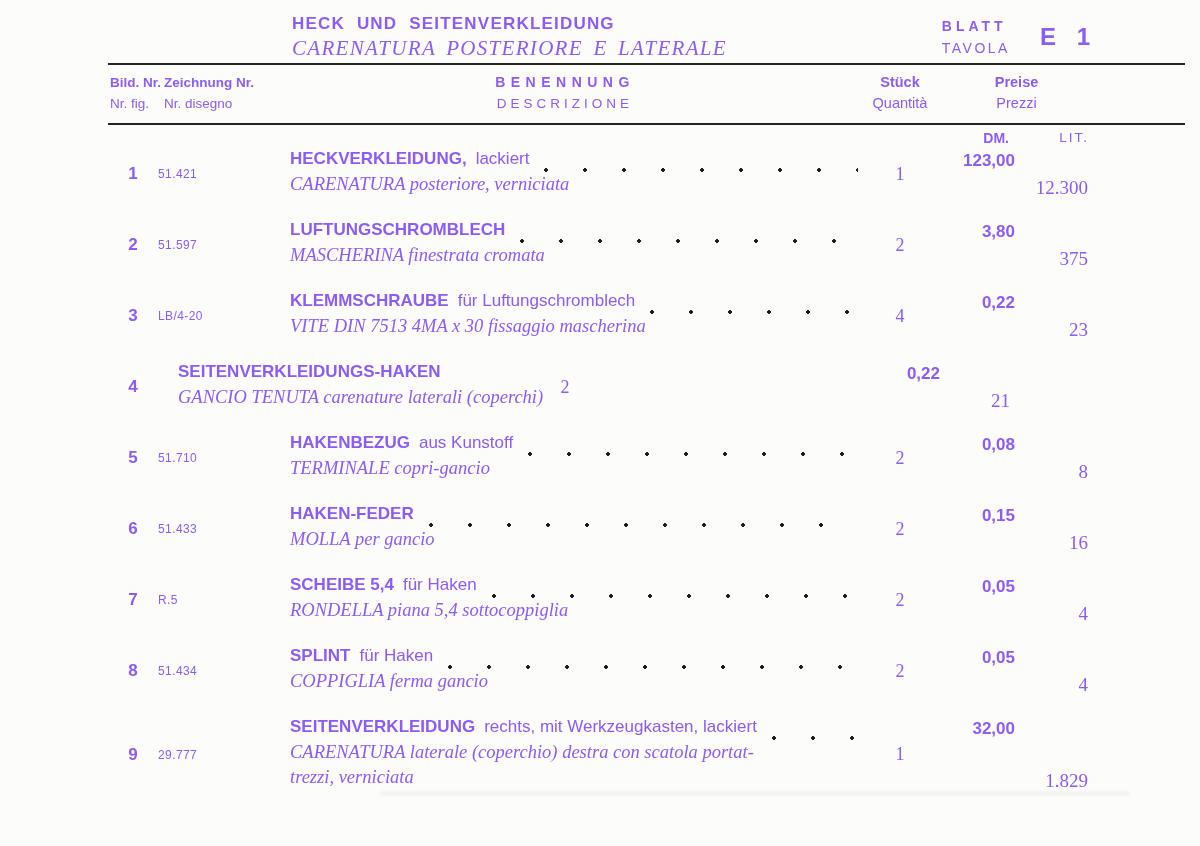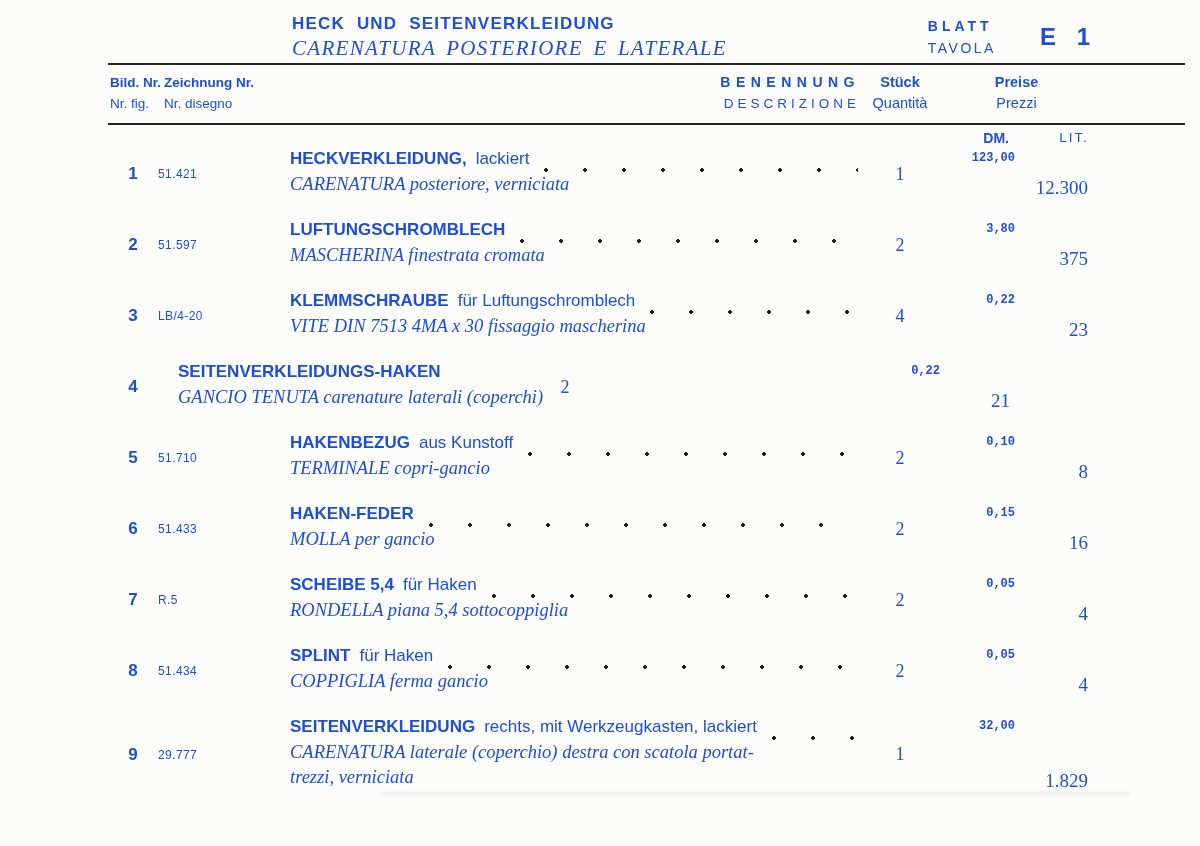--- a/index.html
+++ b/index.html
@@ -1,43 +1,43 @@
 <!DOCTYPE html>
 <html><head>
 <meta charset="utf-8">
 <style>
   html,body{margin:0;padding:0;background:#e8e8e6;}
   .page{
     width:1200px;height:846px;box-sizing:border-box;position:relative;
-    background:#fcfcfa;color:#1d4ed8;overflow:hidden;
+    background:#fcfcfa;color:#8b5cf6;overflow:hidden;
     font-family:"Liberation Sans",sans-serif;
   }
   
   .page-header{display:flex;align-items:flex-start;box-sizing:border-box;
     padding:13px 15px 0 108px;height:63px;}
   .title-block{margin-left:184px;}
   .title-de{font-size:17px;font-weight:700;letter-spacing:1.2px;word-spacing:6px;line-height:22px;}
   .title-it{font-family:"Liberation Serif",serif;font-style:italic;font-size:21px;
     letter-spacing:1.3px;word-spacing:4px;line-height:26px;}
-  .sheet-block{margin-left:auto;display:flex;align-items:center;gap:44px;padding:2px 88px 0 0;}
+  .sheet-block{margin-left:auto;display:flex;align-items:center;gap:30px;padding:2px 88px 0 0;}
   .sheet-labels{font-size:14px;line-height:22px;}
   .sheet-label-de{font-weight:700;letter-spacing:4px;}
   .sheet-label-it{letter-spacing:2.5px;}
   .sheet-number{font-size:24px;font-weight:700;letter-spacing:7px;white-space:nowrap;}
   
   .grid{display:grid;grid-template-columns:50px 112px 1fr 80px 75px 78px 92px;
     margin:0 15px 0 108px;}
   
   .col-headers{border-top:2px solid #242422;border-bottom:2px solid #242422;
     padding:7px 0 9px;}
   .hdr{font-size:13.5px;line-height:21px;white-space:nowrap;}
   .hdr .b{font-weight:700;}
   .hdr-fig{padding-left:2px;}
   .hdr-drawing{padding-left:6px;}
-  .hdr-desc{text-align:right;}
+  .hdr-desc{text-align:center;}
   .hdr-desc .b{letter-spacing:5.5px;font-size:14px;}
   .hdr-desc .r{letter-spacing:4px;font-size:13.5px;}
   .hdr-qty{text-align:center;font-size:14.5px;}
   .hdr-price{grid-column:5 / 7;text-align:center;font-size:14.5px;}
   
   .currency-row{margin-top:5px;margin-bottom:3px;}
   .cur-dm{grid-column:5;text-align:right;font-weight:700;font-size:14px;padding-right:6px;}
   .cur-lit{grid-column:6;text-align:right;font-size:13.5px;letter-spacing:2px;padding-right:4px;}
   
   .row{margin-bottom:21px;min-height:50px;}
@@ -50,21 +50,21 @@
   .de-bold{font-weight:700;}
   .de-rest{margin-left:9px;}
   .de-rest:empty{display:none;}
   .line-it{font-family:Liberation Serif, serif;font-style:italic;font-size:18.5px;flex-direction:column;}
   .leader{flex:1;align-self:flex-end;height:16px;margin-left:14px;margin-right:2px;
     background-image:radial-gradient(circle 1.7px at 3px 12px,#1d1d1b 97%,transparent 100%);
     background-size:39px 16px;background-repeat:repeat-x;}
   .c-qty{display:flex;align-items:center;justify-content:center;
     font-family:"Liberation Serif",serif;font-size:18px;}
   .c-dm{display:flex;flex-direction:column;align-items:flex-end;justify-content:flex-start;
-    font-weight:700;font-size:12px;padding-top:2px;font-family:Liberation Mono, monospace;}
+    font-weight:700;font-size:17px;padding-top:2px;}
   .c-lit{display:flex;flex-direction:column;align-items:flex-end;justify-content:flex-end;
     font-family:"Liberation Serif",serif;font-size:19px;padding-right:5px;}
   
   .artifact{position:absolute;background:#9a9a96;opacity:.14;filter:blur(1.5px);}
   .artifact-1{left:380px;top:792px;width:750px;height:3px;}
 </style>
 </head>
 <body>
 
 <div class="page">
@@ -200,21 +200,21 @@
         <span class="de-rest">aus Kunstoff</span>
         <span class="leader"></span>
       </div>
       <div class="line line-it">
         <span>TERMINALE copri-gancio</span>
         <span class="leader leader-it"></span>
       </div>
 
     </div>
     <div class="c-qty">2</div>
-    <div class="c-dm">0,10</div>
+    <div class="c-dm">0,08</div>
     <div class="c-lit">8</div>
   </div>
 
   <div class="grid row">
     <div class="c-fig">6</div>
     <div class="c-drawing">51.433</div>
     <div class="c-desc">
       <div class="line line-de">
         <span class="de-bold">HAKEN-FEDER</span>
 

